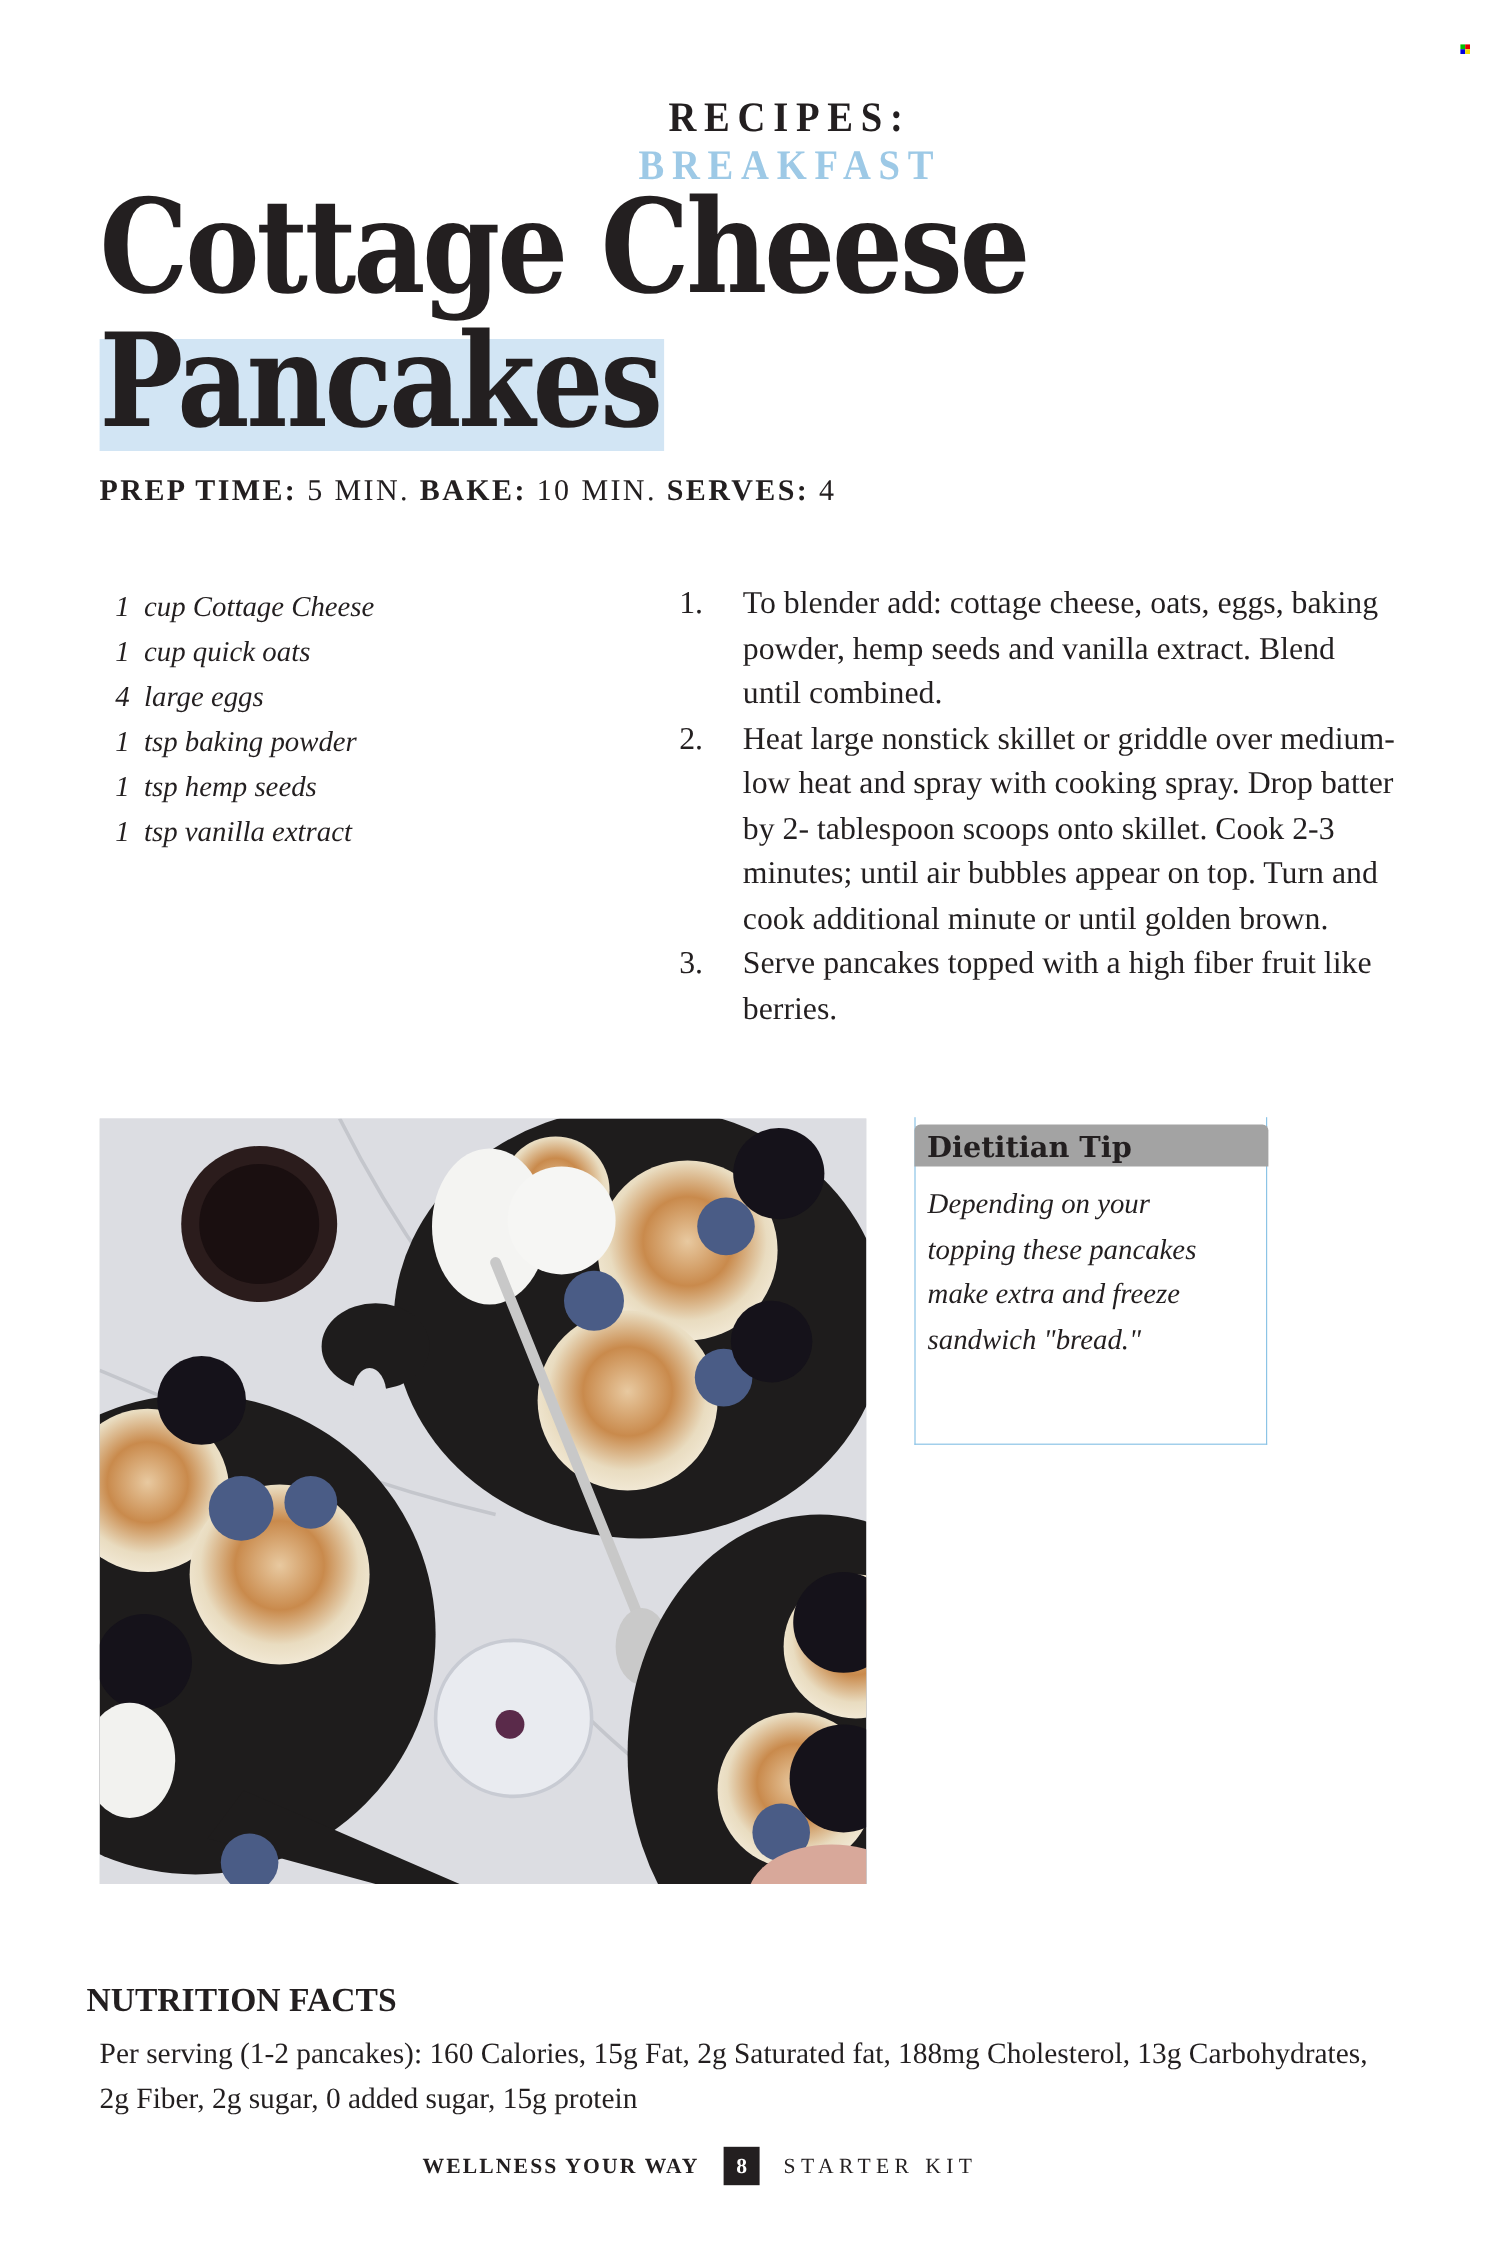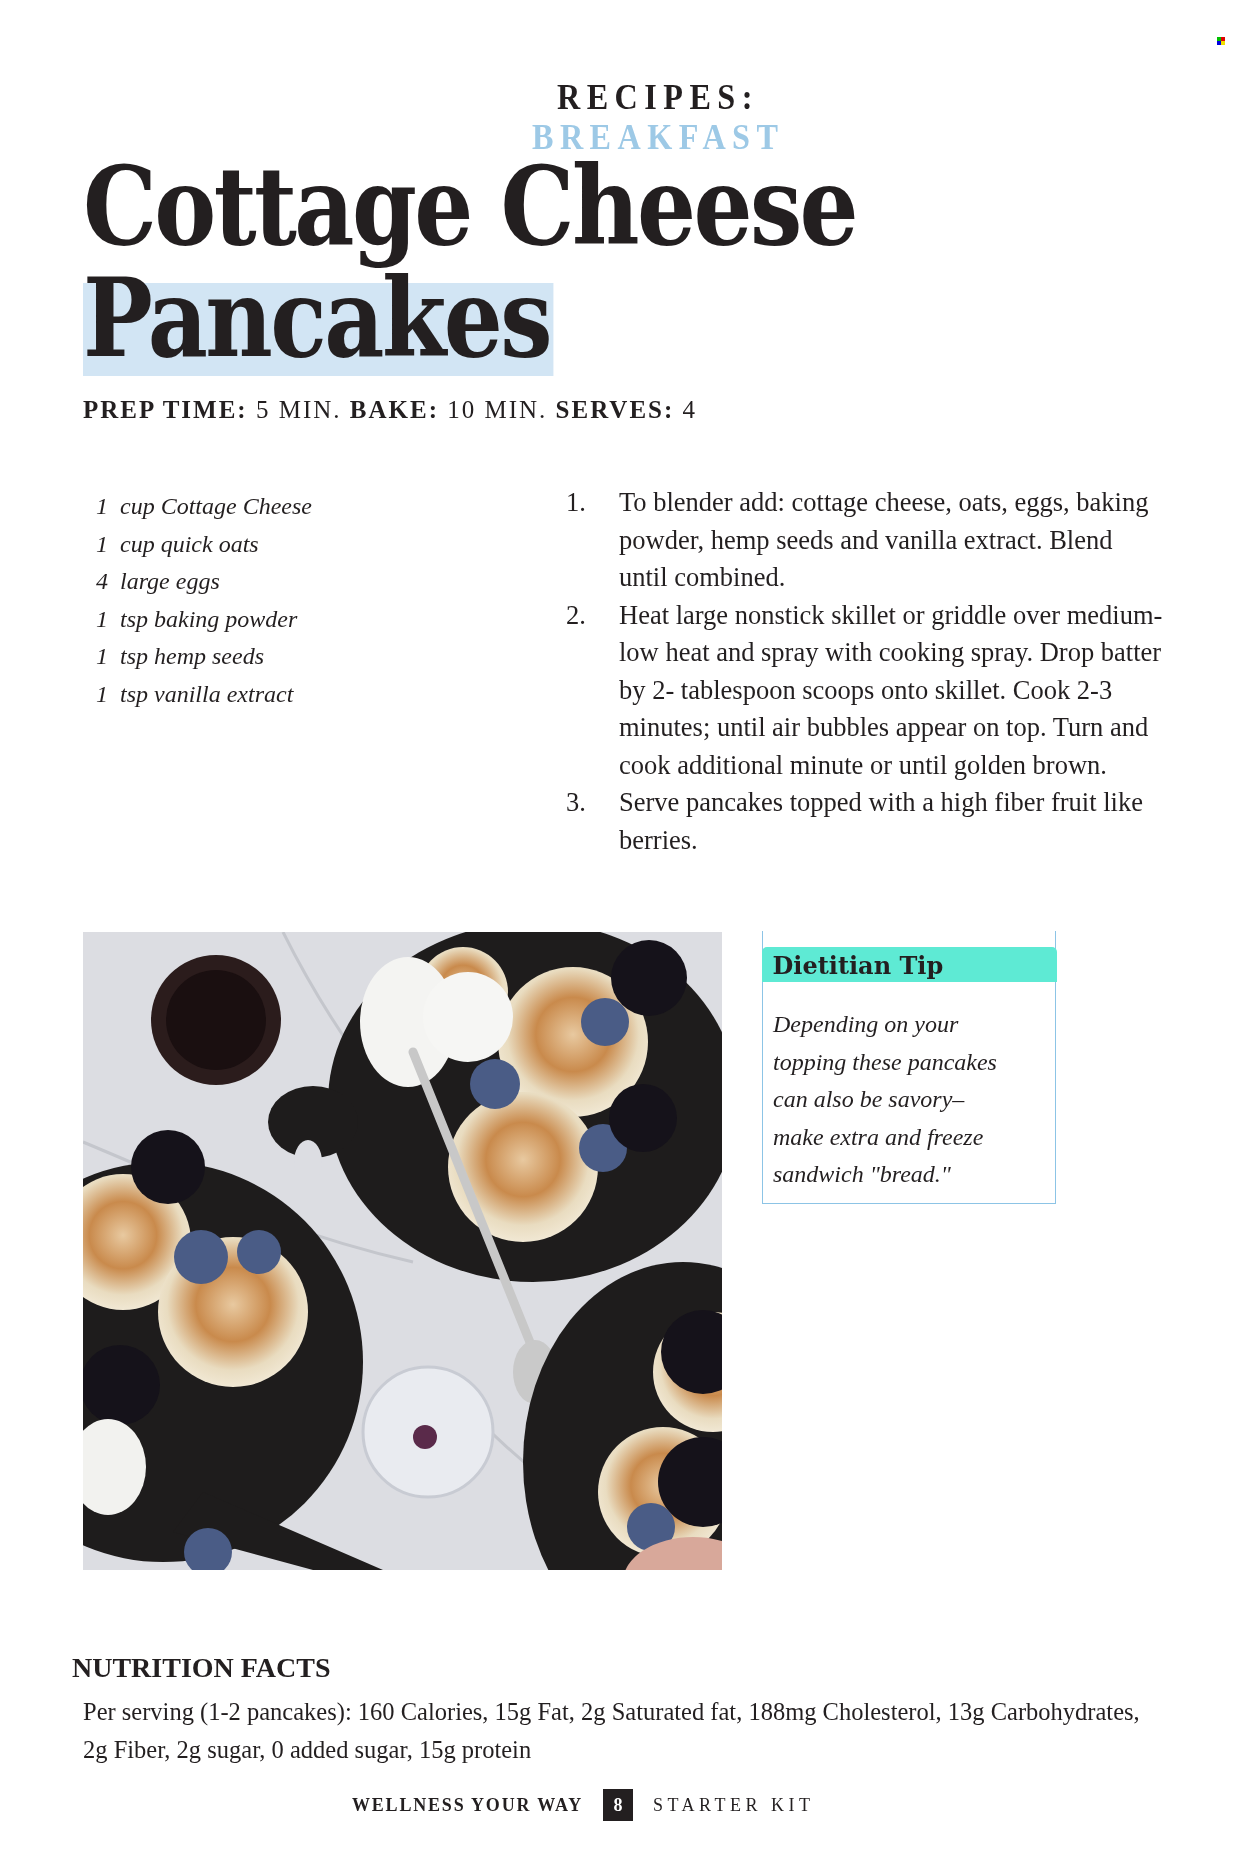--- a/index.html
+++ b/index.html
@@ -27,21 +27,21 @@
 
     .steps { position: absolute; left: 566px; top: 484px; width: 600px; margin: 0; padding: 0; list-style: none; font-family: "Liberation Serif", serif; font-size: 26.5px; line-height: 37.5px; color: #231f20; }
     .steps li { display: flex; }
     .steps .num { width: 53px; flex: none; }
     .steps .txt { flex: 1; }
 
     .photo { position: absolute; left: 83px; top: 932px; width: 639px; height: 638px; overflow: hidden; background: #d7d9de; }
     .photo svg { display: block; }
 
     .tip { position: absolute; left: 762px; top: 931px; width: 294px; height: 273px; border: 1.5px solid #8cc4e6; border-top: none; background: #fff; box-sizing: border-box; }
-    .tip-head { height: 35px; background: #5eead4; border-radius: 5px 5px 0 0; margin: 16px -1.5px; padding-left: 11px; font-family: "DejaVu Serif", serif; font-weight: bold; font-size: 24px; line-height: 37px; color: #231f20; }
+    .tip-head { height: 35px; background: #a3a3a3; border-radius: 5px 5px 0 0; margin: 6px -1.5px; padding-left: 11px; font-family: "DejaVu Serif", serif; font-weight: bold; font-size: 24px; line-height: 37px; color: #231f20; }
     .tip-body { padding: 8px 10px 0 10px; font-family: "Liberation Serif", serif; font-style: italic; font-size: 24px; line-height: 37.5px; color: #231f20; }
     .tip-body span { display: block; }
 
     .nutrition-title { position: absolute; left: 72px; top: 1652px; margin: 0; font-family: "Liberation Serif", serif; font-weight: bold; font-size: 28px; color: #231f20; }
     .nutrition-text { position: absolute; left: 83px; top: 1693px; width: 1130px; font-family: "Liberation Serif", serif; font-size: 24.5px; line-height: 37.5px; color: #231f20; }
     .nutrition-text span { display: block; }
 
     .footer { position: absolute; left: 352px; top: 1789px; display: flex; align-items: center; white-space: nowrap; }
     .footer .brand { font-family: "Liberation Serif", serif; font-weight: bold; font-size: 18px; letter-spacing: 1.8px; }
     .footer .page { width: 30px; height: 32px; background: #231f20; color: #fff; font-family: "Liberation Serif", serif; font-weight: bold; font-size: 18px; display: flex; align-items: center; justify-content: center; margin: 0 20px 0 20px; }
@@ -168,21 +168,20 @@
     <circle cx="568" cy="595" r="24" fill="#4a5c86"></circle>
     <ellipse cx="610" cy="650" rx="70" ry="45" fill="#d8a89a"></ellipse>
   </svg>
 </div>
 
 <div class="tip">
   <div class="tip-head">Dietitian Tip</div>
   <div class="tip-body">
     <span>Depending on your</span>
     <span>topping these pancakes</span>
-    <span>can also be savory–</span>
     <span>make extra and freeze</span>
     <span>sandwich "bread."</span>
   </div>
 </div>
 
 <h2 class="nutrition-title">NUTRITION FACTS</h2>
 <div class="nutrition-text">
   <span>Per serving (1-2 pancakes): 160 Calories, 15g Fat, 2g Saturated fat, 188mg Cholesterol, 13g Carbohydrates,</span>
   <span>2g Fiber, 2g sugar, 0 added sugar, 15g protein</span>
 </div>

